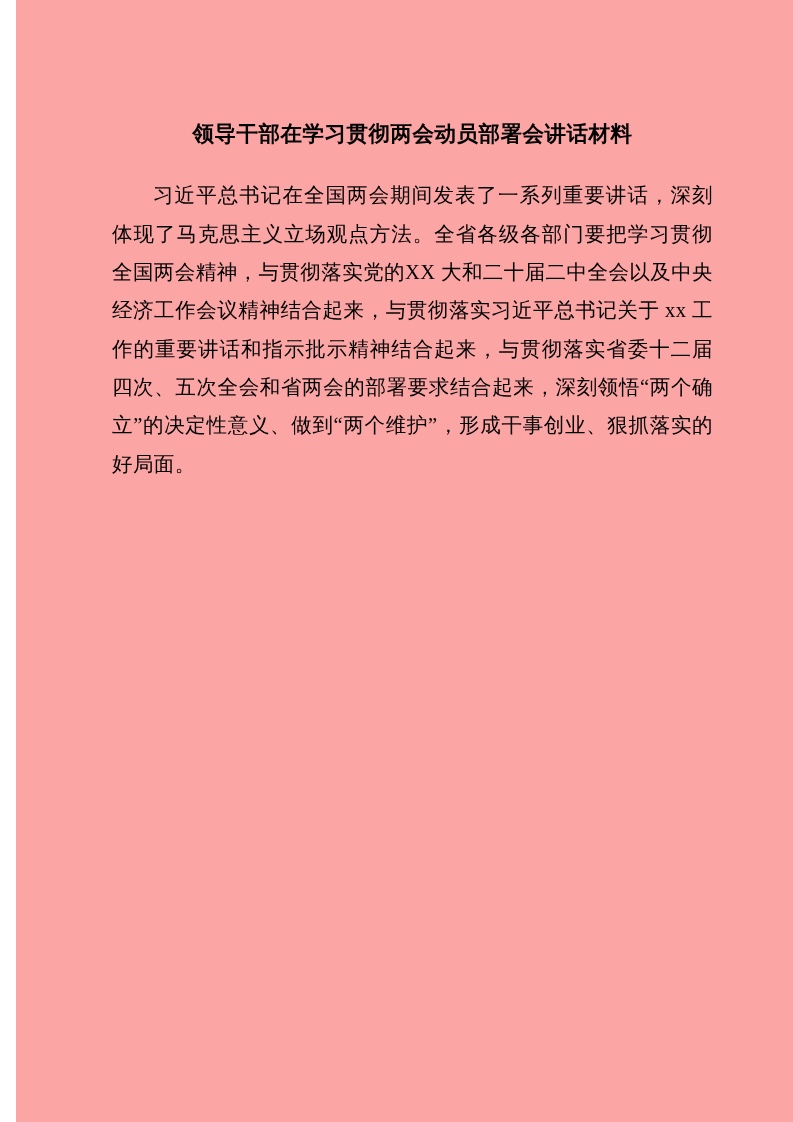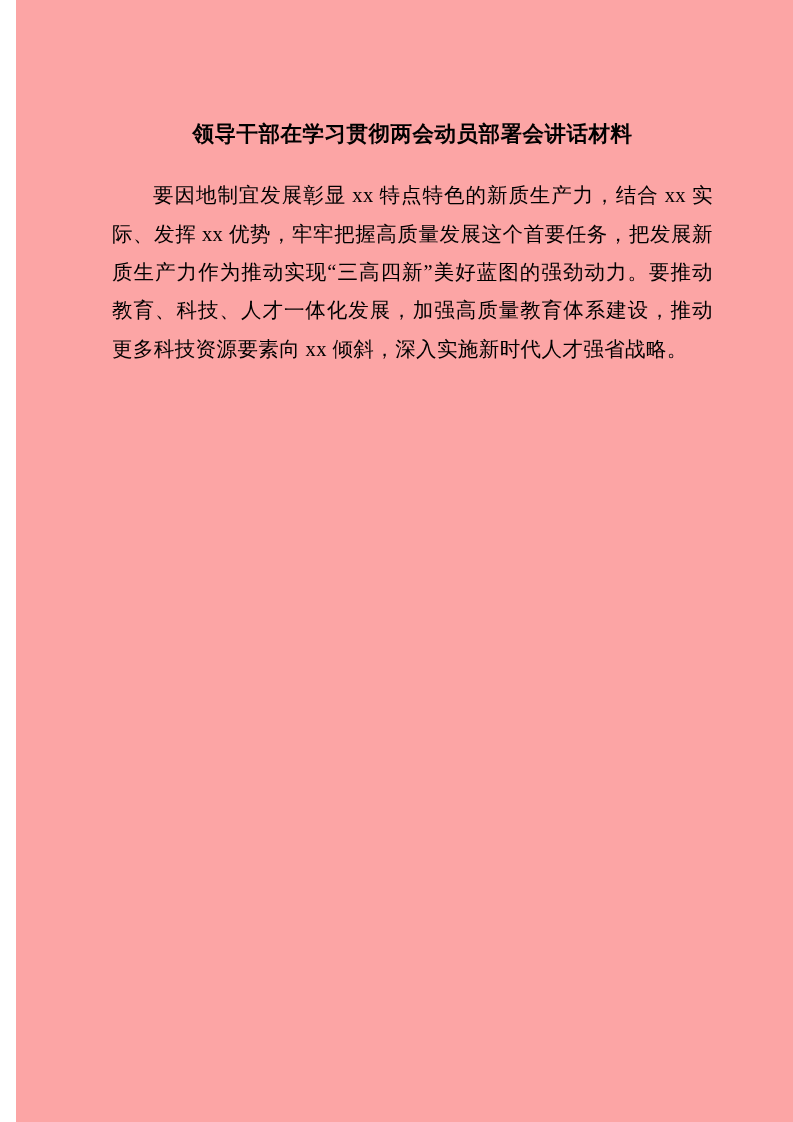--- a/index.html
+++ b/index.html
@@ -46,14 +46,14 @@
   }
   .body-text + .body-text {
     margin-top: 0px;
   }
 </style>
 </head>
 <body>
 
 <div class="page">
   <h1 class="doc-title">领导干部在学习贯彻两会动员部署会讲话材料</h1>
-  <p class="body-text">要因地制宜发展彰显 xx 特点特色的新质生产力，结合 xx 实际、发挥 xx 优势，牢牢把握高质量发展这个首要任务，把发展新质生产力作为推动实现“三高四新”美好蓝图的强劲动力。要推动教育、科技、人才一体化发展，加强高质量教育体系建设，推动更多科技资源要素向 xx 倾斜，深入实施新时代人才强省战略。</p>
+  <p class="body-text">习近平总书记在全国两会期间发表了一系列重要讲话，深刻体现了马克思主义立场观点方法。全省各级各部门要把学习贯彻全国两会精神，与贯彻落实党的XX 大和二十届二中全会以及中央经济工作会议精神结合起来，与贯彻落实习近平总书记关于 xx 工作的重要讲话和指示批示精神结合起来，与贯彻落实省委十二届四次、五次全会和省两会的部署要求结合起来，深刻领悟“两个确立”的决定性意义、做到“两个维护”，形成干事创业、狠抓落实的好局面。</p>
 </div>
 
 </body></html>

